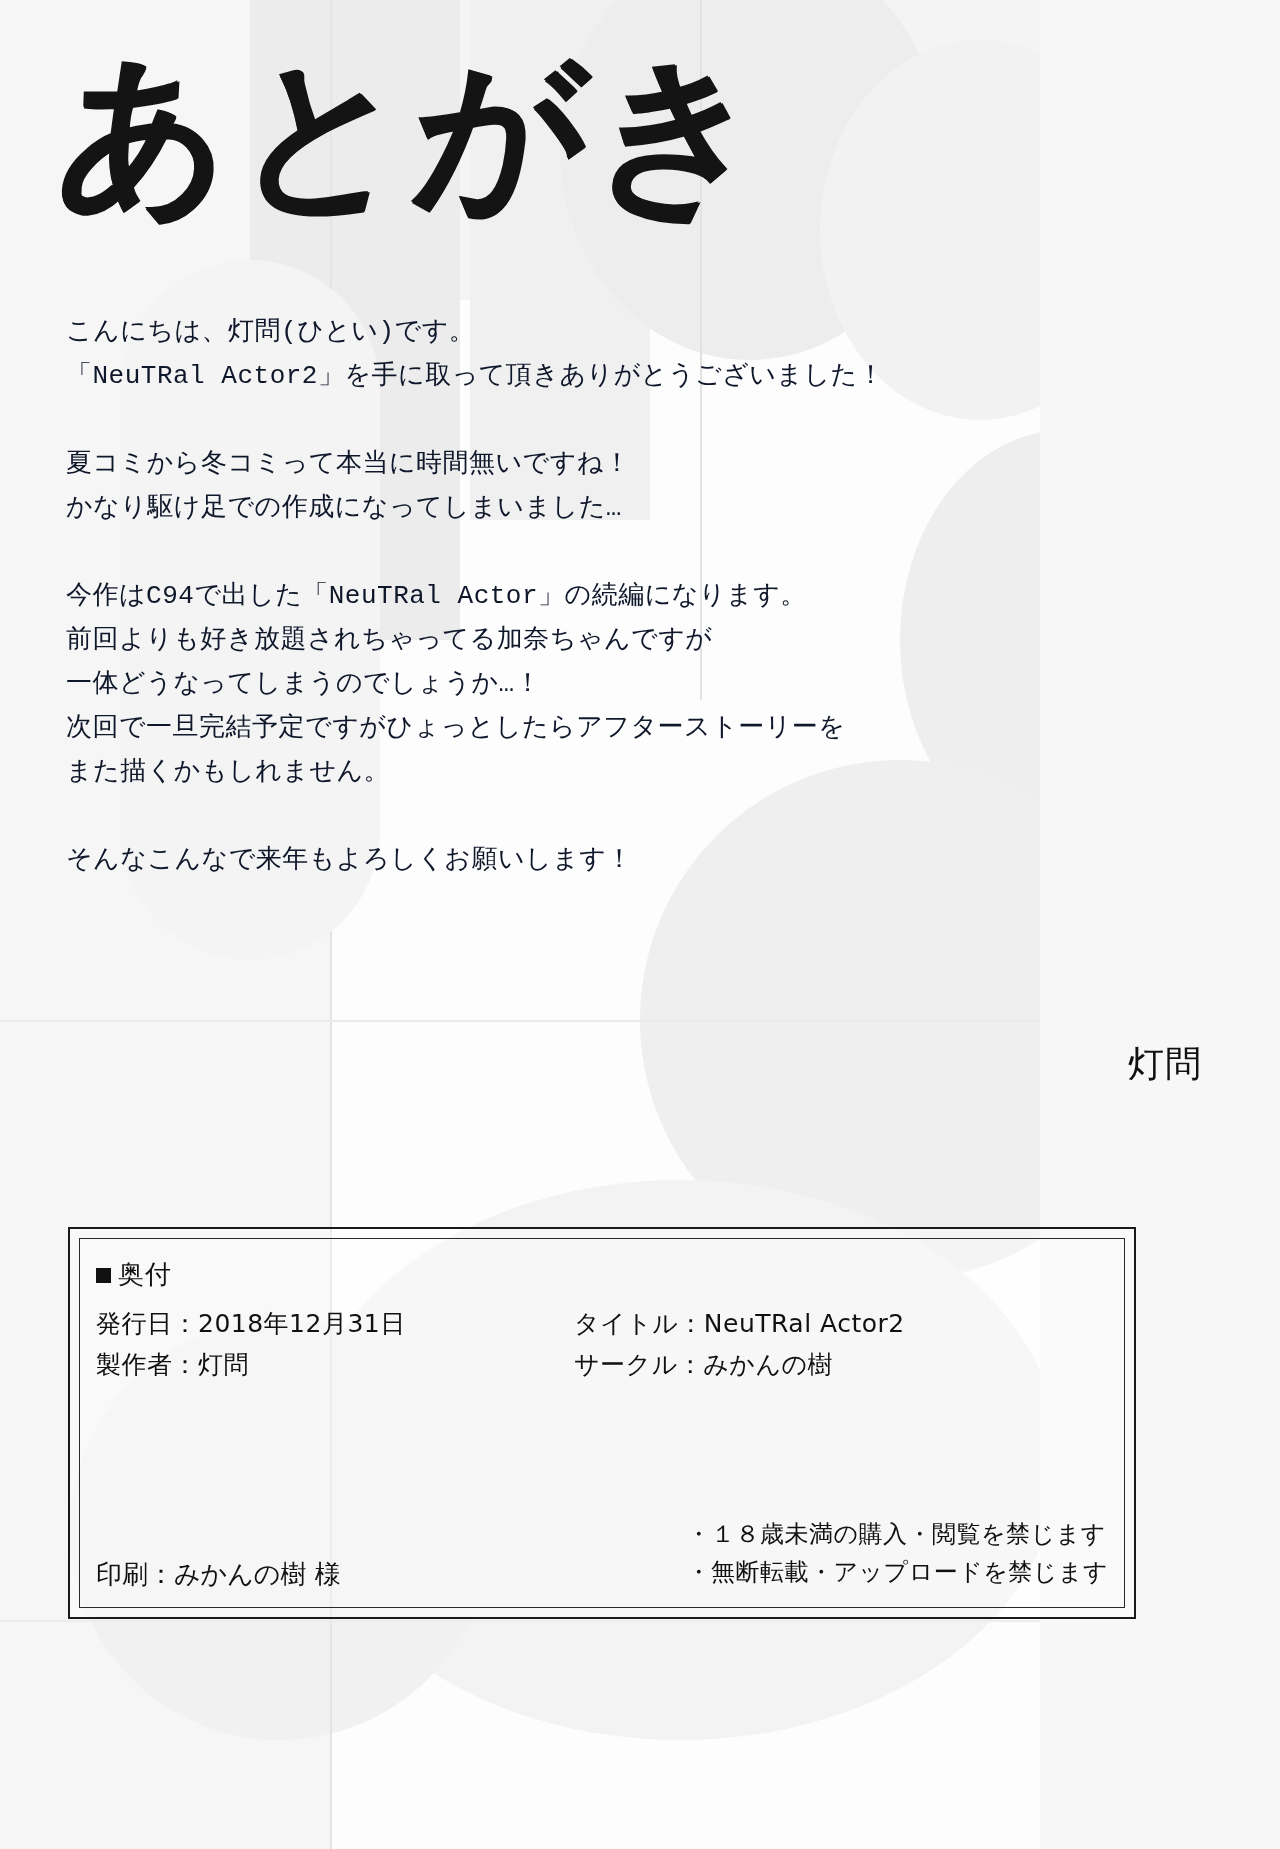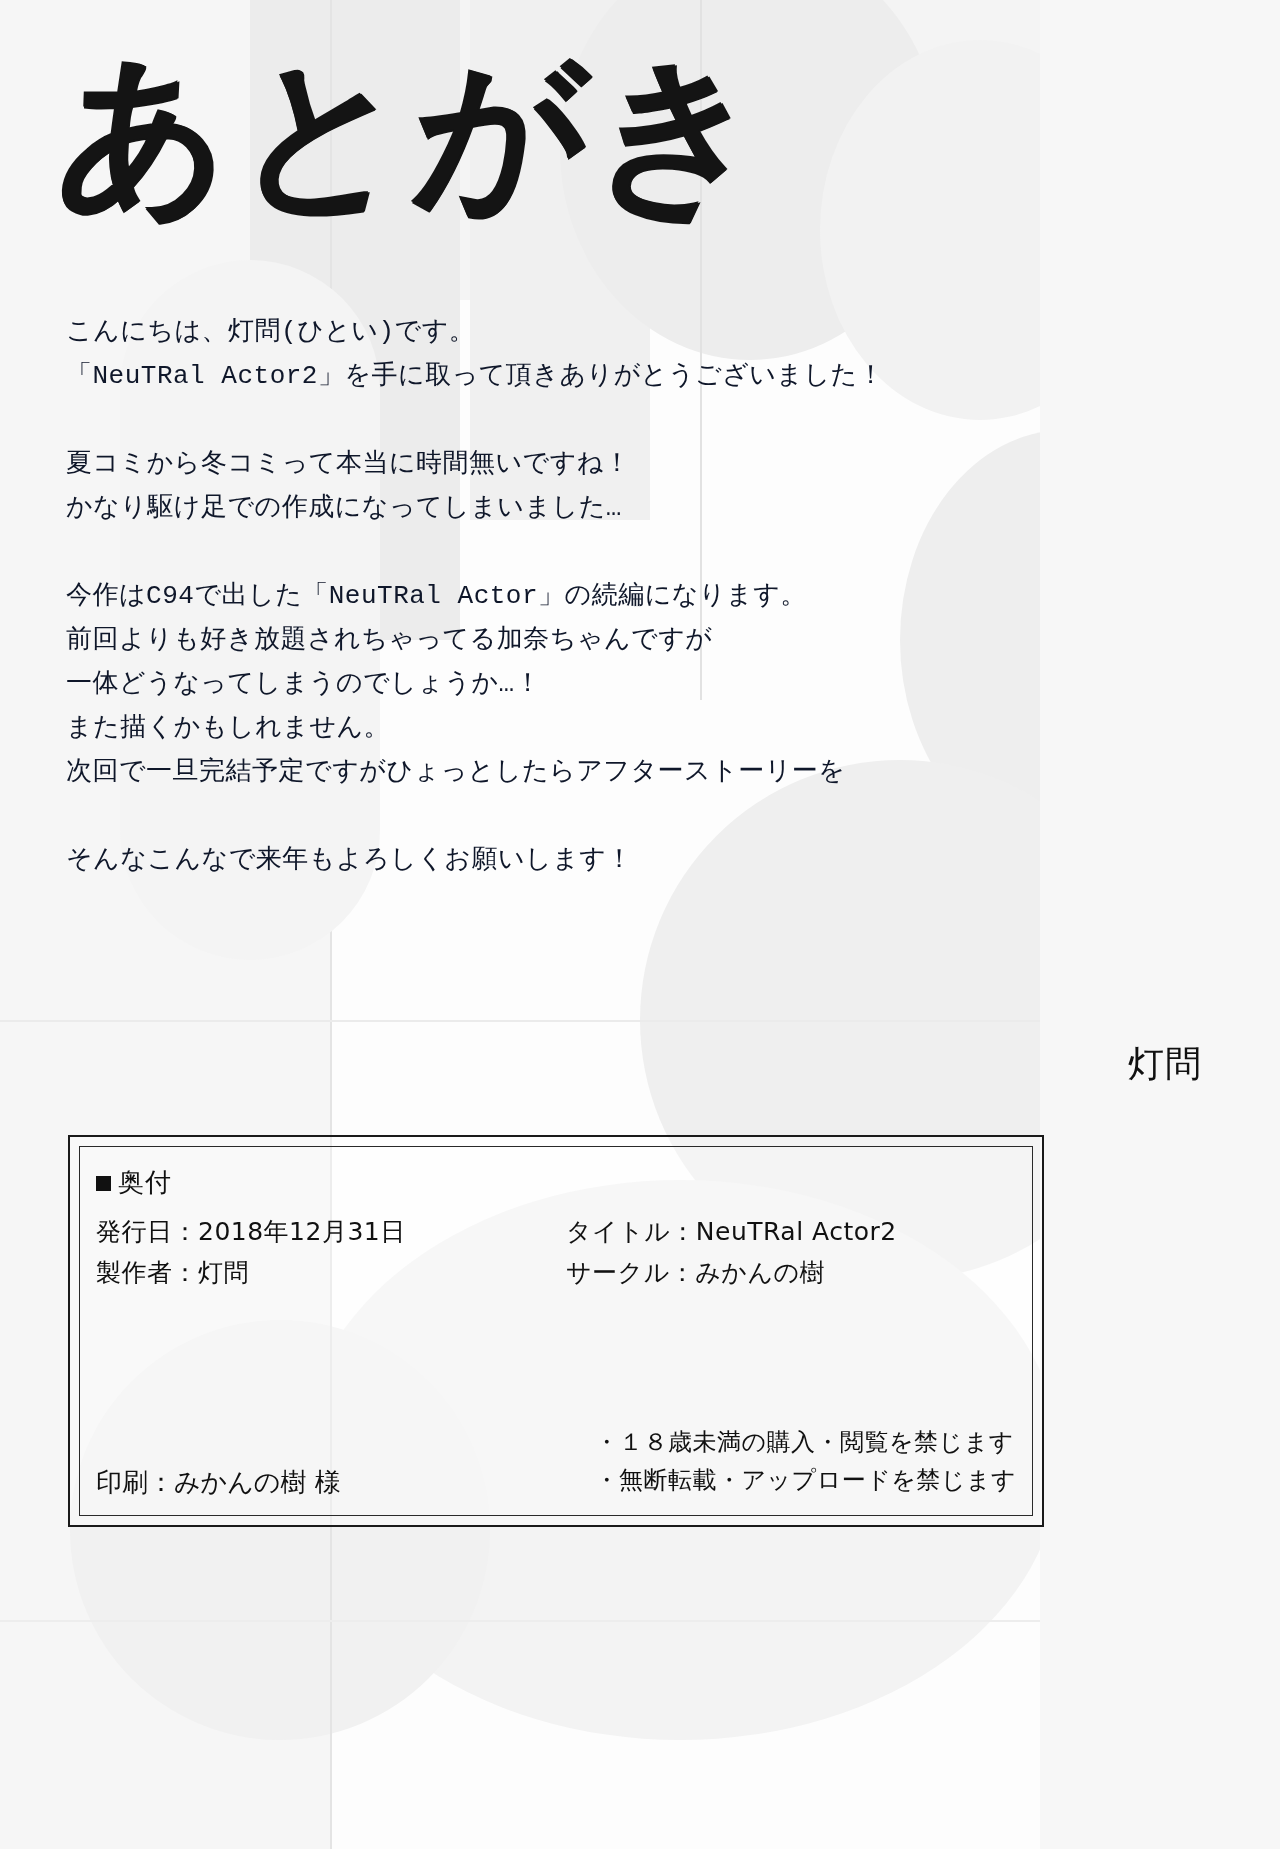--- a/index.html
+++ b/index.html
@@ -86,22 +86,22 @@
     font-size: 36px;
     font-family: "DejaVu Sans", sans-serif;
     color: #111111;
     letter-spacing: 1px;
   }
 
   
   .colophon {
     position: absolute;
     left: 68px;
-    top: 1135px;
-    width: 976px;
+    top: 1227px;
+    width: 1068px;
     height: 392px;
     border: 2px solid #1a1a1a;
     box-sizing: border-box;
     background: rgba(255,255,255,0.35);
   }
   .colophon-inner {
     position: absolute;
     inset: 9px;
     border: 1px solid #2a2a2a;
     box-sizing: border-box;
@@ -123,21 +123,21 @@
   .sq {
     display: inline-block;
     width: 15px;
     height: 15px;
     background: #111;
     margin-right: 7px;
     vertical-align: baseline;
   }
   .cols {
     display: flex;
-    gap: 0;
+    gap: 8px;
   }
   .col-left {
     width: 470px;
   }
   .col-right {
     width: 430px;
   }
   .cline {
     font-size: 25px;
     line-height: 41px;
@@ -204,22 +204,22 @@
 
     <div class="para">
       <div>夏コミから冬コミって本当に時間無いですね！</div>
       <div>かなり駆け足での作成になってしまいました…</div>
     </div>
 
     <div class="para">
       <div>今作はC94で出した「NeuTRal Actor」の続編になります。</div>
       <div>前回よりも好き放題されちゃってる加奈ちゃんですが</div>
       <div>一体どうなってしまうのでしょうか…！</div>
+      <div>次回で一旦完結予定ですがひょっとしたらアフターストーリーを</div>
       <div>また描くかもしれません。</div>
-      <div>次回で一旦完結予定ですがひょっとしたらアフターストーリーを</div>
     </div>
 
     <div class="para">
       <div>そんなこんなで来年もよろしくお願いします！</div>
     </div>
 
   </div>
 
   <div class="signature">灯問</div>
 

